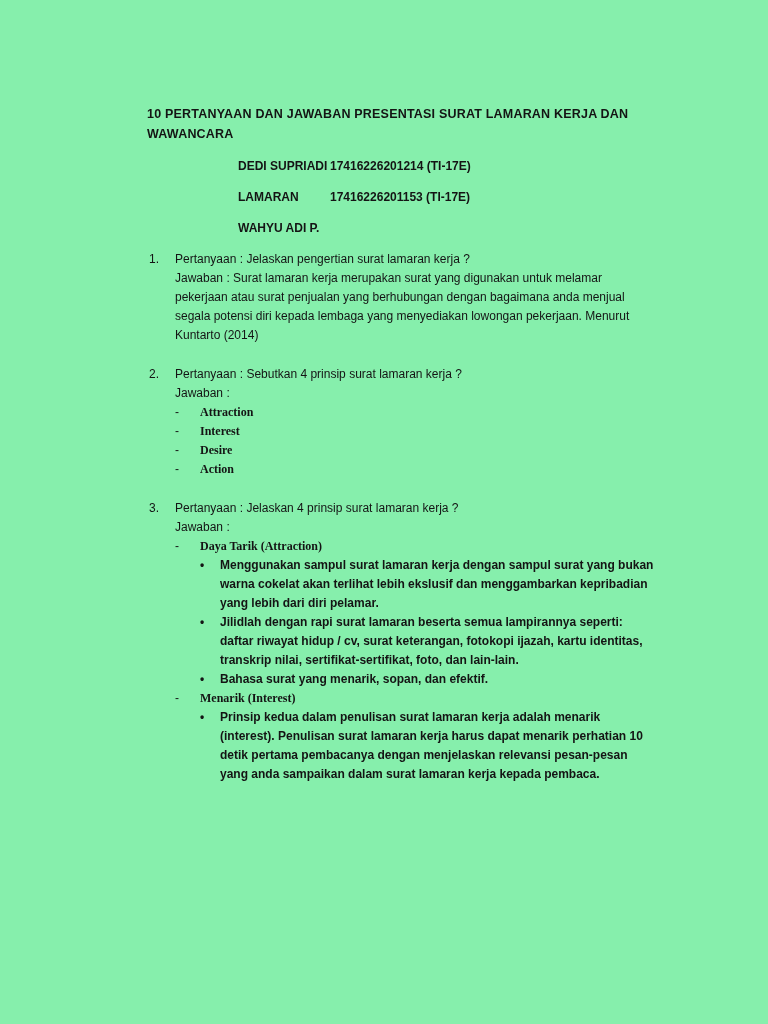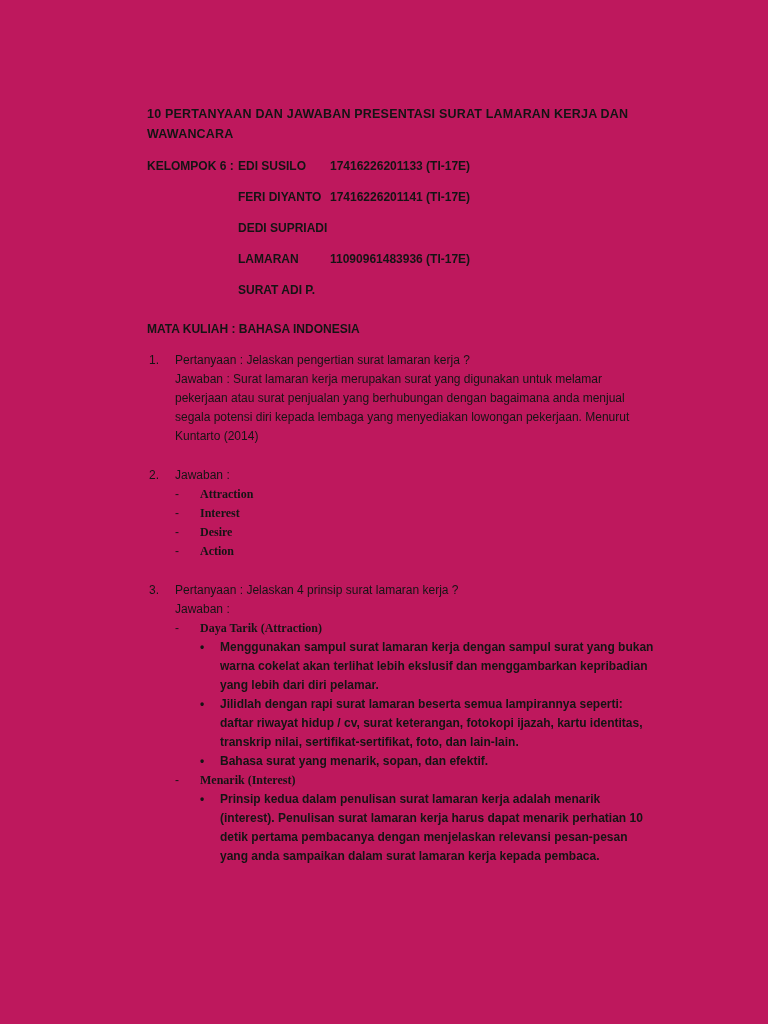--- a/index.html
+++ b/index.html
@@ -12,21 +12,21 @@
     height: 1024px;
     font-family: "Liberation Sans", sans-serif;
     color: #141414;
     -webkit-font-smoothing: antialiased;
   }
   .page {
     box-sizing: border-box;
     width: 768px;
     height: 1024px;
     padding: 104px 112px 40px 147px;
-    background: #be185d;
+    background: #86efac;
     overflow: hidden;
   }
   .doc-title {
     font-size: 12.5px;
     font-weight: 700;
     line-height: 20px;
     letter-spacing: 0.2px;
     margin: 0 0 13px 0;
     max-width: 512px;
   }
@@ -75,59 +75,50 @@
 </style>
 </head>
 <body>
 
 <div class="page">
 
   <h1 class="doc-title">10 PERTANYAAN DAN JAWABAN PRESENTASI SURAT LAMARAN KERJA DAN WAWANCARA</h1>
 
   <div class="members">
     <div class="member-row">
-      <span class="member-label">KELOMPOK 6 :</span>
-      <span class="member-name">EDI SUSILO</span>
-      <span class="member-id">17416226201133 (TI-17E)</span>
-    </div>
-    <div class="member-row">
-      <span class="member-label"></span>
-      <span class="member-name">FERI DIYANTO</span>
-      <span class="member-id">17416226201141 (TI-17E)</span>
-    </div>
-    <div class="member-row">
       <span class="member-label"></span>
       <span class="member-name">DEDI SUPRIADI</span>
+      <span class="member-id">17416226201214 (TI-17E)</span>
     </div>
     <div class="member-row">
       <span class="member-label"></span>
       <span class="member-name">LAMARAN</span>
-      <span class="member-id">11090961483936 (TI-17E)</span>
+      <span class="member-id">17416226201153 (TI-17E)</span>
     </div>
     <div class="member-row">
       <span class="member-label"></span>
-      <span class="member-name">SURAT ADI P.</span>
+      <span class="member-name">WAHYU ADI P.</span>
     </div>
   </div>
 
-  <div class="course-line">MATA KULIAH : BAHASA INDONESIA</div>
 
   <div class="qa-list">
 
     <div class="qa first">
       <span class="qa-num">1.</span>
       <div class="qa-body">
         <div><span class="lbl-italic">Pertanyaan</span><span class="bold"> : Jelaskan pengertian surat lamaran kerja ?</span></div>
         <div><span class="lbl-italic">Jawaban</span><span class="bold"> : Surat lamaran kerja merupakan surat yang digunakan untuk melamar pekerjaan atau surat penjualan yang berhubungan dengan bagaimana anda menjual segala potensi diri kepada lembaga yang menyediakan lowongan pekerjaan. Menurut Kuntarto (2014)</span></div>
       </div>
     </div>
 
     <div class="qa">
       <span class="qa-num">2.</span>
       <div class="qa-body">
+        <div><span class="lbl-italic">Pertanyaan</span><span class="bold"> : Sebutkan 4 prinsip surat lamaran kerja ?</span></div>
         <div><span class="lbl-italic">Jawaban</span><span class="bold"> :</span></div>
         <div class="dash-row">
           <span class="dash-marker">-</span>
           <span class="dash-text">Attraction</span>
         </div>
         <div class="dash-row">
           <span class="dash-marker">-</span>
           <span class="dash-text">Interest</span>
         </div>
         <div class="dash-row">

